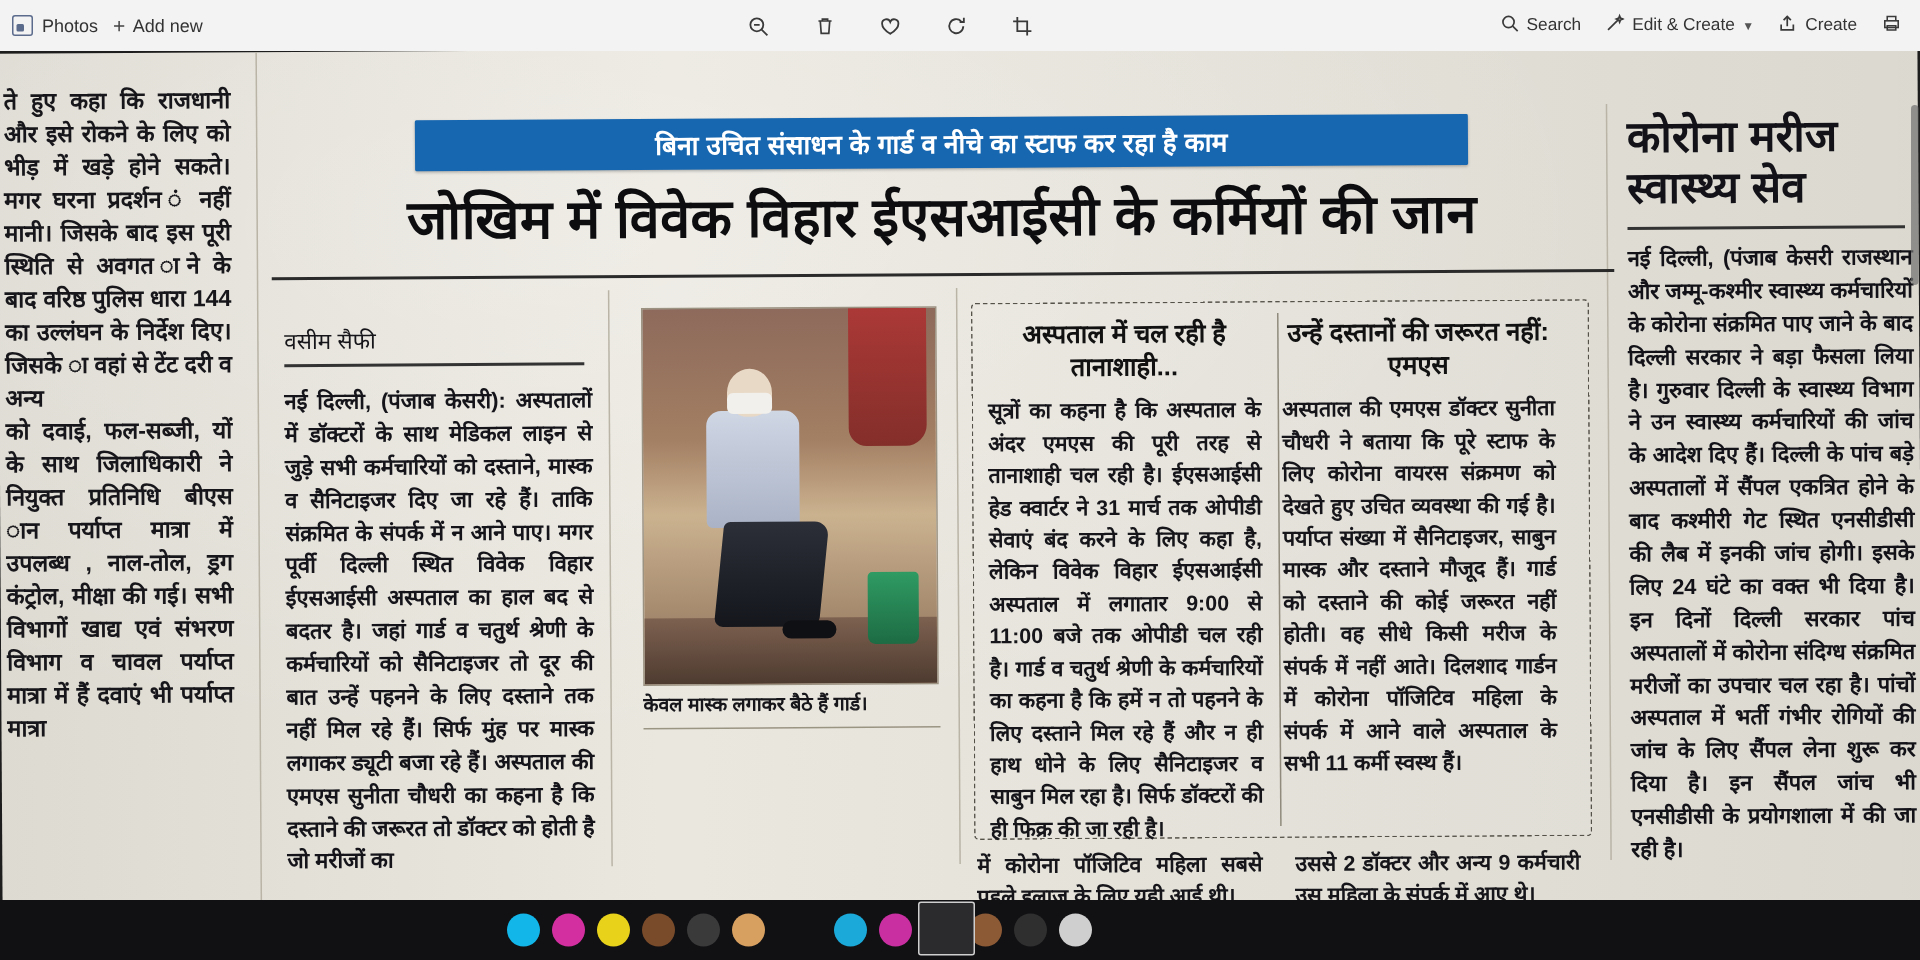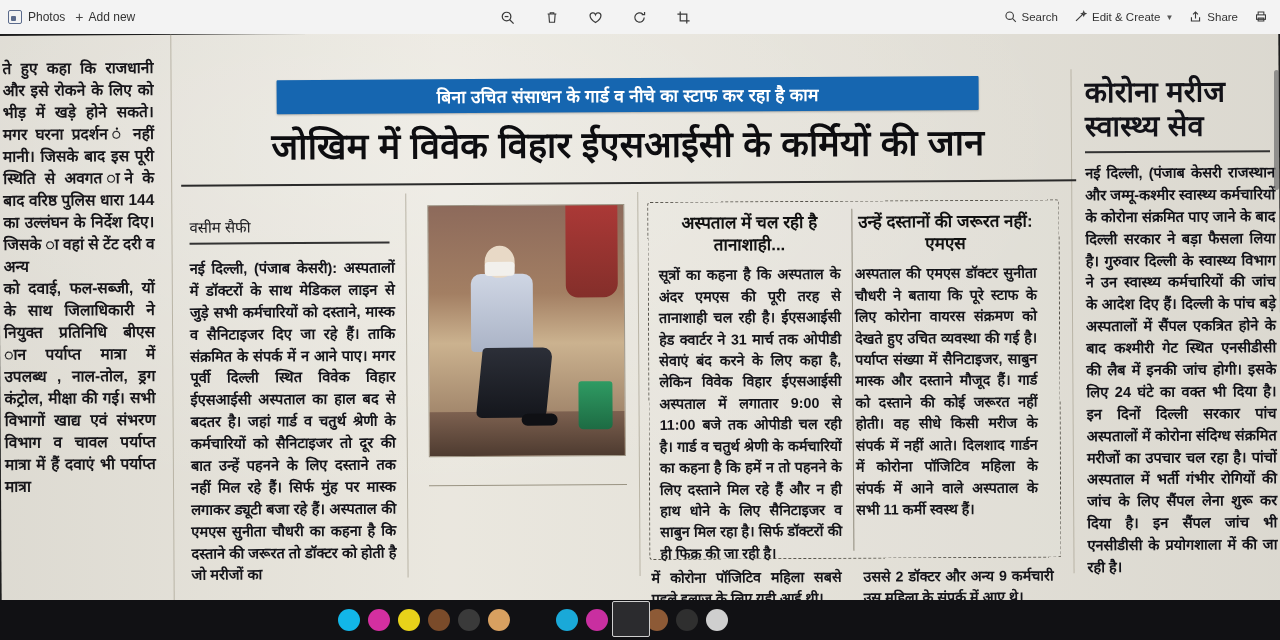--- a/index.html
+++ b/index.html
@@ -547,21 +547,21 @@
         <span class="chev">▼</span>
       </div>
       <div class="tb-btn">
         <span class="gl">
           <svg width="13" height="13" viewBox="0 0 16 16" fill="none" stroke="currentColor" stroke-width="1.4">
             <path d="M3 9v4.5h10V9"></path>
               <path d="M8 10.5V2.5"></path>
               <polyline points="5,5.5 8,2.5 11,5.5"></polyline>
           </svg>
         </span>
-        <span>Share</span>
+        <span>Create</span>
       </div>
       <div class="tb-btn">
         <span class="gl">
           <svg width="14" height="13" viewBox="0 0 16 16" fill="none" stroke="currentColor" stroke-width="1.3">
             <rect x="2.5" y="6" width="11" height="5.5"></rect>
               <path d="M4.5 6V2.5h7V6M4.5 10h7v3.5h-7z"></path>
           </svg>
         </span>
       </div>
     </div>
@@ -595,20 +595,21 @@
         <div class="wall"></div>
         <div class="cloth"></div>
         <div class="torso"></div>
         <div class="guard-head"></div>
         <div class="mask"></div>
         <div class="floor"></div>
         <div class="legs"></div>
         <div class="shoe"></div>
         <div class="bin"></div>
       </div>
+      <div class="np-caption">केवल मास्क लगाकर बैठे हैं गार्ड।</div>
       <div class="cap-rule"></div>
 
       <div class="boxed">
         <div class="bcol">
           <div class="bhead">अस्पताल में चल रही है तानाशाही...</div>
           <div class="btext">सूत्रों का कहना है कि अस्पताल के अंदर एमएस की पूरी तरह से तानाशाही चल रही है। ईएसआईसी हेड क्वार्टर ने 31 मार्च तक ओपीडी सेवाएं बंद करने के लिए कहा है, लेकिन विवेक विहार ईएसआईसी अस्पताल में लगातार 9:00 से 11:00 बजे तक ओपीडी चल रही है। गार्ड व चतुर्थ श्रेणी के कर्मचारियों का कहना है कि हमें न तो पहनने के लिए दस्ताने मिल रहे हैं और न ही हाथ धोने के लिए सैनिटाइजर व साबुन मिल रहा है। सिर्फ डॉक्टरों की ही फिक्र की जा रही है।</div>
         </div>
         <div class="bcol">
           <div class="bhead">उन्हें दस्तानों की जरूरत नहीं: एमएस</div>
           <div class="btext">अस्पताल की एमएस डॉक्टर सुनीता चौधरी ने बताया कि पूरे स्टाफ के लिए कोरोना वायरस संक्रमण को देखते हुए उचित व्यवस्था की गई है। पर्याप्त संख्या में सैनिटाइजर, साबुन मास्क और दस्ताने मौजूद हैं। गार्ड को दस्ताने की कोई जरूरत नहीं होती। वह सीधे किसी मरीज के संपर्क में नहीं आते। दिलशाद गार्डन में कोरोना पॉजिटिव महिला के संपर्क में आने वाले अस्पताल के सभी 11 कर्मी स्वस्थ हैं।</div>

